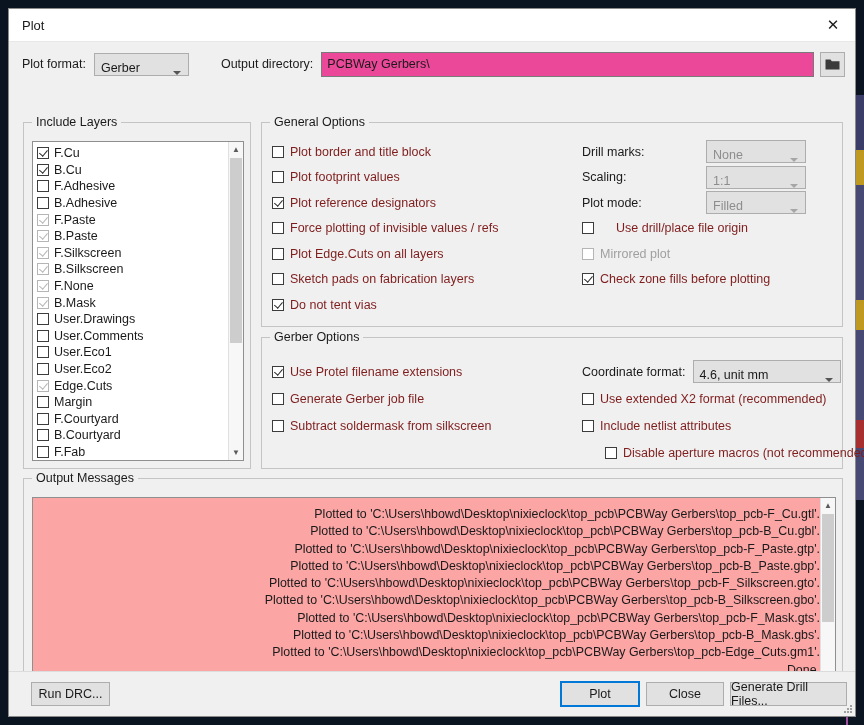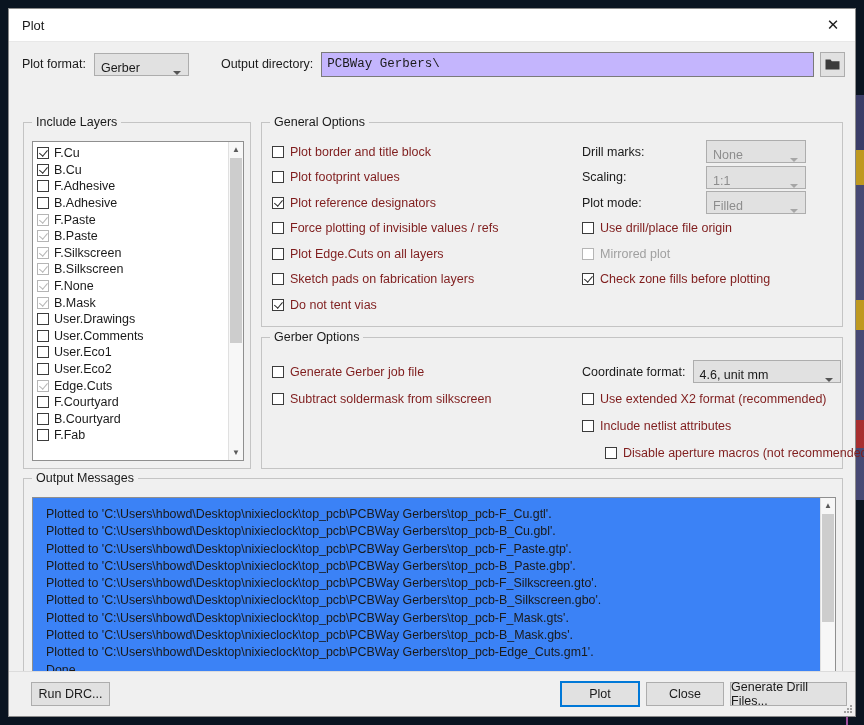--- a/index.html
+++ b/index.html
@@ -124,30 +124,29 @@
     border-right: 4px solid transparent;
     border-top: 4px solid #555;
   }
   .combo.disabled .arrow { border-top-color: #a6a6a6; }
 
   #plot-format-combo { width: 95px; margin-left: 8px; }
 
   #outdir-input {
     flex: 1;
     height: 25px;
-    background: #c4b5fd;
+    background: #ec4899;
     border: 1px solid #7a7a7a;
     box-sizing: border-box;
     font-size: 12.5px;
     color: #1a1a1a;
     padding: 8px 5px;
     display: flex;
     align-items: center;
     margin-left: 8px;
-    font-family: Liberation Mono, monospace;
   }
   #browse-btn {
     width: 25px; height: 25px;
     margin-left: 6px;
     background: #e1e1e1;
     border: 1px solid #adadad;
     box-sizing: border-box;
     display: flex; align-items: center; justify-content: center;
     cursor: pointer;
   }
@@ -270,25 +269,26 @@
   #gerber-right { position: absolute; left: 320px; top: 20px; }
   #gerber-right .opt { height: 27px; }
   #coord-row { height: 27px; display: flex; align-items: center; }
   #coord-row .combo { width: 148px; margin-left: 7px; }
 
   
   #msg-box {
     position: absolute;
     left: 8px; top: 18px;
     width: 804px; height: 211px;
-    background: #3b82f6;
+    background: #fca5a5;
     border: 1px solid #8f8f8f;
     box-sizing: border-box;
     display: flex;
     overflow: hidden;
+    text-align: right;
   }
   #msg-list {
     flex: 1;
     padding: 8px 0 0 13px;
     box-sizing: border-box;
     overflow: hidden;
   }
   .msg-line {
     font-size: 12.4px;
     color: #1a1a1a;
@@ -458,20 +458,24 @@
             <div class="layer-item">
               <span class="cb"></span>
               <span>User.Eco2</span>
             </div>
             <div class="layer-item">
               <span class="cb checked disabled"></span>
               <span>Edge.Cuts</span>
             </div>
             <div class="layer-item">
               <span class="cb"></span>
+              <span>Margin</span>
+            </div>
+            <div class="layer-item">
+              <span class="cb"></span>
               <span>F.Courtyard</span>
             </div>
             <div class="layer-item">
               <span class="cb"></span>
               <span>B.Courtyard</span>
             </div>
             <div class="layer-item">
               <span class="cb"></span>
               <span>F.Fab</span>
             </div>
@@ -532,39 +536,43 @@
           </div>
         </div>
         <div class="gen-right-row">
           <span class="lbl">Plot mode:</span>
           <div class="combo disabled">
             <span>Filled</span>
             <span class="arrow"></span>
           </div>
         </div>
         <div id="gen-right-opts">
-            <div class="opt" style="height: 25.5px;">
+            <div class="opt" style="height: 25.5px; gap: 16px;">
               <span class="cb"></span>
               <span>Use drill/place file origin</span>
             </div>
             <div class="opt disabled" style="height: 25.5px;">
               <span class="cb disabled"></span>
               <span>Mirrored plot</span>
             </div>
             <div class="opt" style="height: 25.5px;">
               <span class="cb checked"></span>
               <span>Check zone fills before plotting</span>
             </div>
           </div>
       </div>
     </div>
 
     <div class="group" id="grp-gerber">
       <div class="group-title">Gerber Options</div>
       <div id="gerber-left">
+          <div class="opt">
+            <span class="cb checked"></span>
+            <span>Use Protel filename extensions</span>
+          </div>
           <div class="opt">
             <span class="cb"></span>
             <span>Generate Gerber job file</span>
           </div>
           <div class="opt">
             <span class="cb"></span>
             <span>Subtract soldermask from silkscreen</span>
           </div>
         </div>
       <div id="gerber-right">

